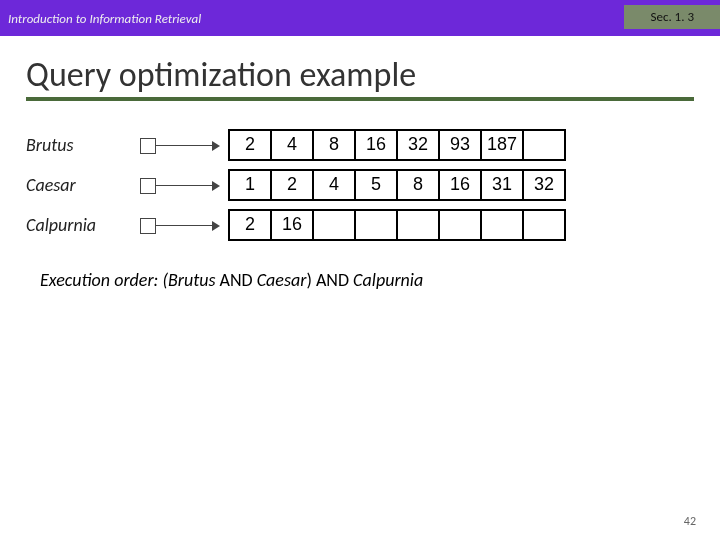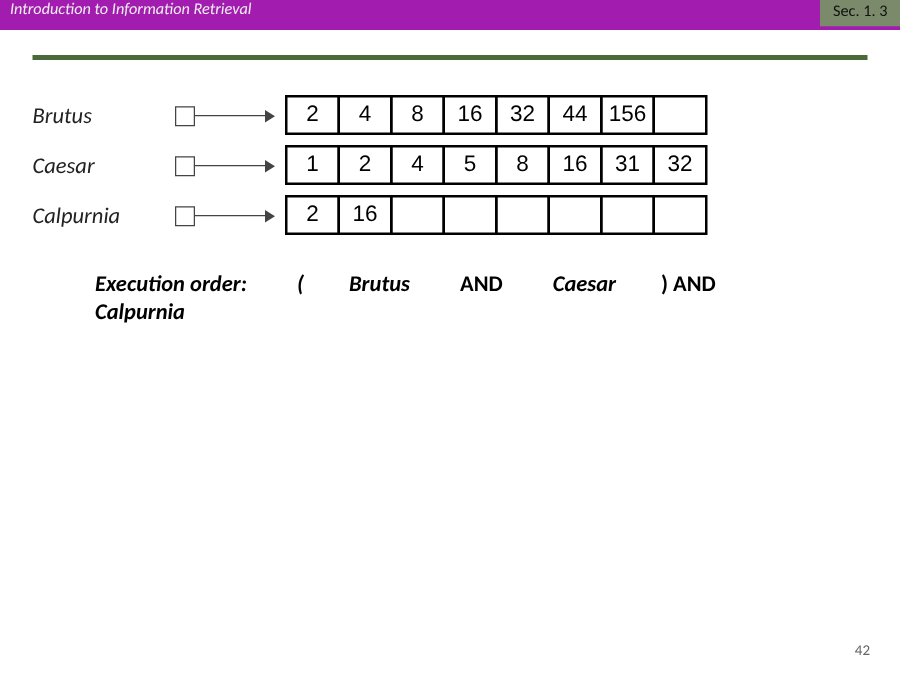--- a/index.html
+++ b/index.html
@@ -6,37 +6,37 @@
     margin: 0;
     padding: 0;
     width: 720px;
     height: 540px;
     font-family: Calibri, Arial, sans-serif;
     background: #fff;
     position: relative;
     overflow: hidden;
   }
   .header {
-    background: #a21caf;
-    height: 24px;
-    display: flex;
-    align-items: flex-start;
+    background: #6d28d9;
+    height: 36px;
+    display: flex;
+    align-items: center;
     justify-content: space-between;
     padding: 0 8px;
   }
   .header-left {
     color: #eee;
     font-style: italic;
     font-size: 13px;
   }
   .header-right {
     background: #7a8a6a;
     color: #111;
     font-size: 13px;
-    padding: 3px 10px;
+    padding: 3px 26px;
     height: 18px;
     display: flex;
     align-items: center;
     margin-right: -8px;
     margin-top: -3px;
   }
   .title-block {
     padding: 18px 26px 4px 26px;
   }
   .title {
@@ -112,60 +112,61 @@
     border-top: 2px solid #000;
     border-bottom: 2px solid #000;
   }
   .orders {
     padding: 24px 40px 0 40px;
   }
   .order-line {
     font-size: 18px;
     margin-bottom: 42px;
   }
-  .b { font-weight: bold; margin-left: 36px; }
+  .b { font-weight: normal; }
   .i { font-style: italic; }
   .pagenum {
     position: absolute;
     right: 24px;
     bottom: 12px;
     font-size: 12px;
     color: #666;
     margin-top: 32px;
   }
 </style>
 </head>
 <body>
 
 <div class="header">
   <div class="header-left">Introduction to Information Retrieval</div>
   <div class="header-right">Sec. 1. 3</div>
 </div>
 
 <div class="title-block">
+  <div class="title">Query optimization example</div>
   <hr class="title-rule">
 </div>
 
 <div class="postings-area">
 
   <div class="row">
     <div class="term">Brutus</div>
     <div class="arrow">
       <div class="arrow-box"></div>
         <div class="arrow-line"></div>
         <div class="arrow-head"></div>
     </div>
     <div class="plist">
       <div class="cell">2</div>
       <div class="cell">4</div>
       <div class="cell">8</div>
       <div class="cell">16</div>
       <div class="cell">32</div>
-      <div class="cell">44</div>
-      <div class="cell">156</div>
+      <div class="cell">93</div>
+      <div class="cell">187</div>
       <div class="cell empty"></div>
     </div>
   </div>
 
   <div class="row">
     <div class="term">Caesar</div>
     <div class="arrow">
       <div class="arrow-box"></div>
         <div class="arrow-line"></div>
         <div class="arrow-head"></div>

